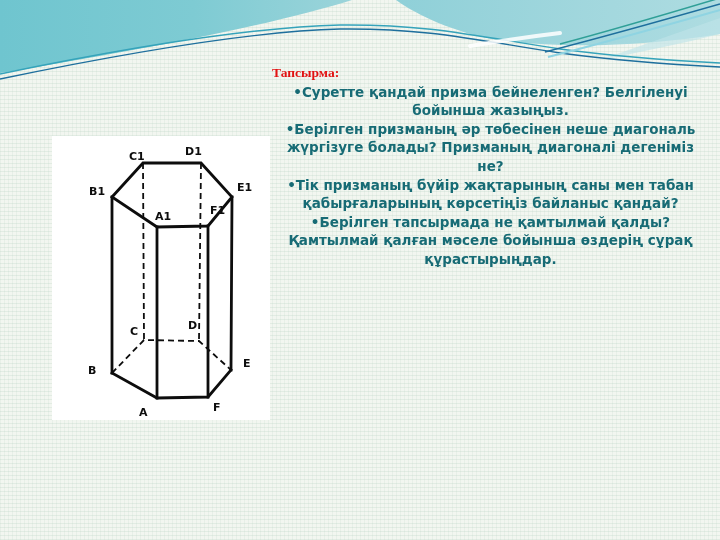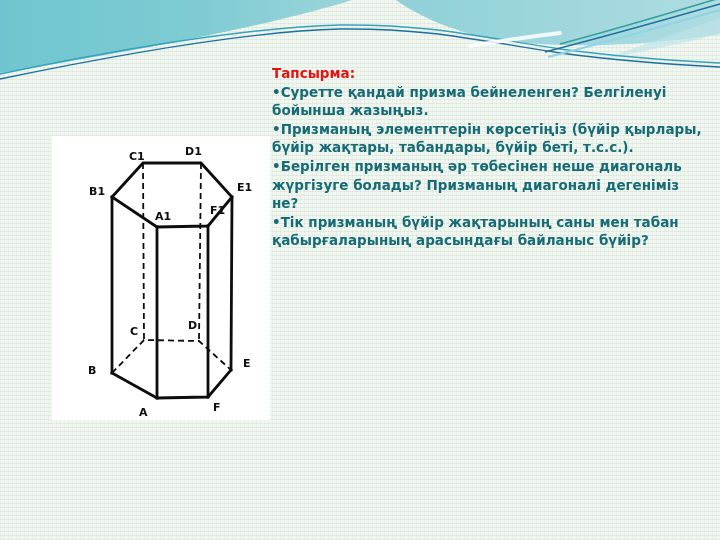--- a/index.html
+++ b/index.html
@@ -20,22 +20,22 @@
   }
   .figure svg{display:block;width:100%;height:100%;}
   .edge-solid{fill:none;stroke:#0d0d0d;stroke-width:2.8;stroke-linejoin:miter;stroke-linecap:square;}
   .edge-dashed{fill:none;stroke:#0d0d0d;stroke-width:1.8;stroke-dasharray:6 4;}
   .vlabel{font-family:"DejaVu Sans","Liberation Sans",sans-serif;font-size:11px;font-weight:bold;fill:#0d0d0d;}
   .textblock{
     position:absolute;left:272px;top:64px;width:437px;
     font-size:13.5px;font-weight:bold;line-height:18.6px;
     color:#176b75;
   }
-  .title{color:#e21313;}
-  .textblock p{margin:0;padding:0;}
+  .title{color:#e21313;font-family:Liberation Serif, serif;}
+  .textblock p{margin:0;padding:0;text-align:center;}
 </style>
 </head>
 <body>
 
 <div class="slide">
 
   <svg class="deco" width="720" height="150" viewBox="0 0 720 150">
     <defs>
       <linearGradient id="tgL" x1="0" y1="0" x2="1" y2="0">
         <stop offset="0" stop-color="#6fc5cf"></stop>
@@ -84,18 +84,18 @@
       <text class="vlabel" x="188" y="329">D</text>
       <text class="vlabel" x="243" y="367">E</text>
       <text class="vlabel" x="213" y="411">F</text>
       <text class="vlabel" x="139" y="416">A</text>
     </svg>
   </div>
 
   <div class="textblock">
     <div class="title">Тапсырма:</div>
     <p>•Суретте қандай призма бейнеленген? Белгіленуі бойынша жазыңыз.</p>
-    <p>•Призманың элементтерін көрсетіңіз (бүйір қырлары, бүйір жақтары, табандары, бүйір беті, т.с.с.).</p>
     <p>•Берілген призманың әр төбесінен неше диагональ жүргізуге болады? Призманың диагоналі дегеніміз не?</p>
-    <p>•Тік призманың бүйір жақтарының саны мен табан қабырғаларының арасындағы байланыс бүйір?</p>
+    <p>•Тік призманың бүйір жақтарының саны мен табан қабырғаларының көрсетіңіз байланыс қандай?</p>
+    <p>•Берілген тапсырмада не қамтылмай қалды? Қамтылмай қалған мәселе бойынша өздерің сұрақ құрастырыңдар.</p>
   </div>
 
 </div>
 
 </body></html>

